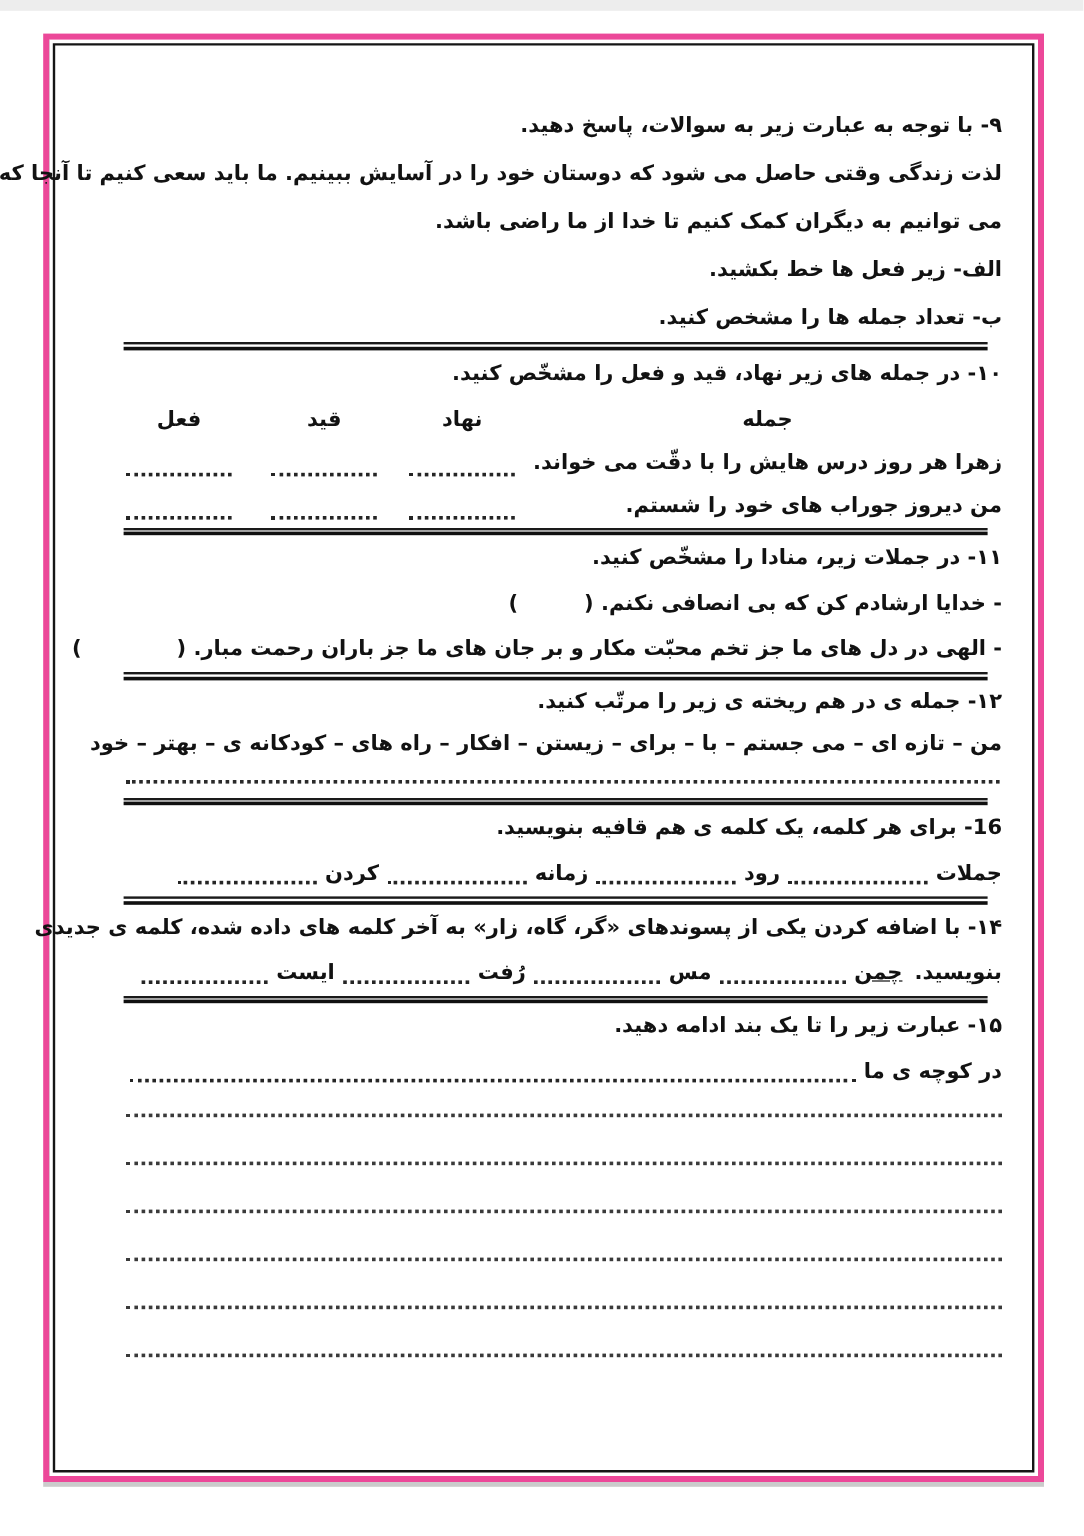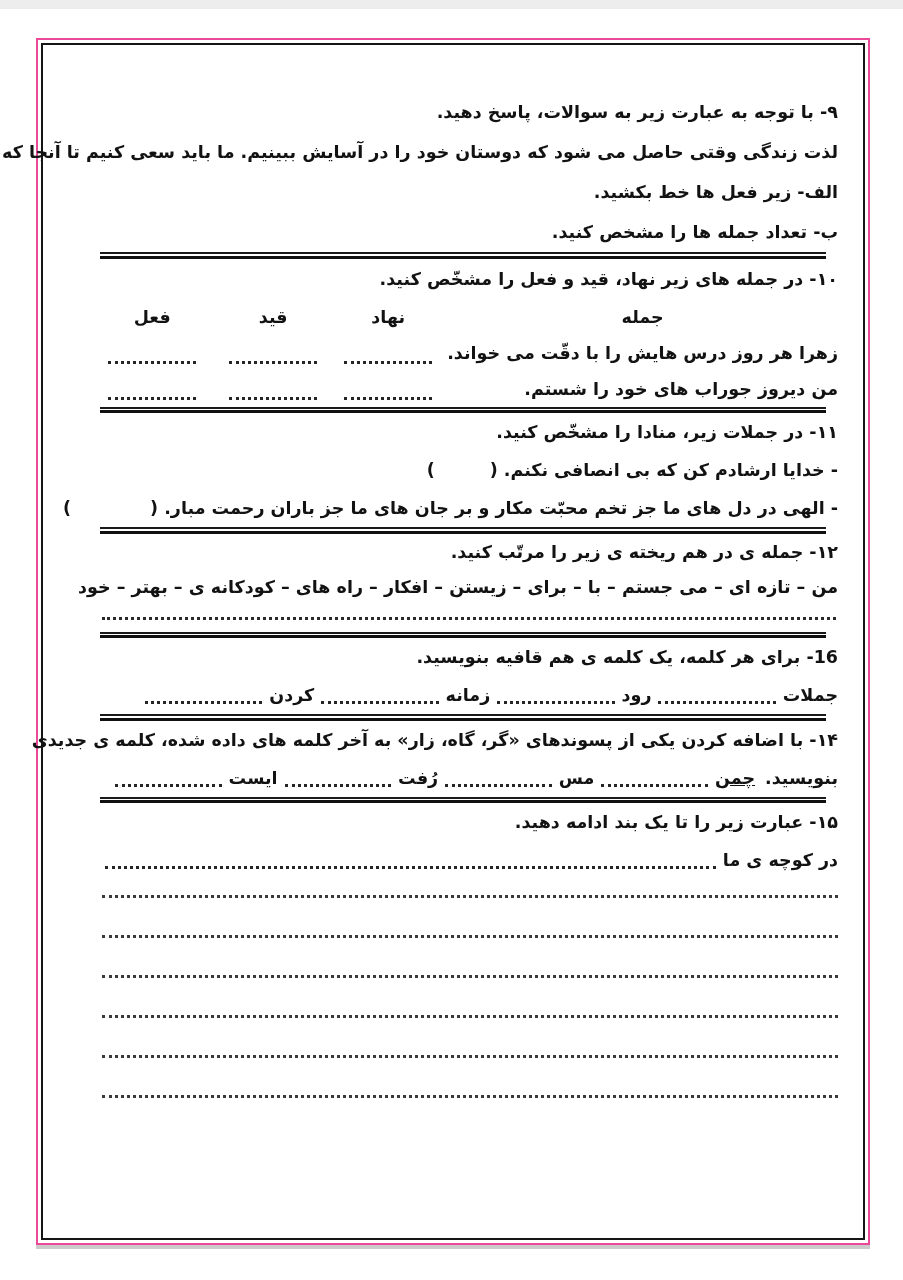--- a/index.html
+++ b/index.html
@@ -1,21 +1,21 @@
 <!DOCTYPE html>
 <html lang="fa" dir="rtl"><head>
 <meta charset="utf-8">
 <style>
   html,body{margin:0;padding:0;}
   body{width:903px;height:1280px;background:#ffffff;overflow:hidden;
        font-family:"DejaVu Sans",sans-serif;}
   .page{position:relative;width:903px;height:1280px;background:#fff;direction:rtl;}
   .top-strip{position:absolute;top:0;left:0;width:903px;height:9px;background:#ededed;}
-  .frame{position:absolute;top:38px;left:36px;width:834px;height:1207px;box-sizing:border-box;
-         border:2px solid #ec4899;
+  .frame{position:absolute;top:28px;left:36px;width:834px;height:1207px;box-sizing:border-box;
+         border:5px solid #ec4899;
          box-shadow: inset 0 0 0 3px #ffffff, inset 0 0 0 5px #151515, 0 4px 0 rgba(140,140,140,.45);}
   .content{position:absolute;top:0;right:0;bottom:0;left:0;box-sizing:border-box;
            padding:52px 30px 0 60px;color:#121212;font-weight:bold;font-size:17.5px;}
   .line{height:40px;line-height:40px;white-space:nowrap;text-align:right;}
   .line.tight{height:38px;line-height:38px;}
   .divider{height:1.5px;border:none;margin:0 12px 0 2px;
            border-top:2px solid #1a1a1a;border-bottom:3px solid #101010;}
   
   .q10-grid{display:grid;grid-template-columns:1fr 118px 112px 130px;direction:rtl;}
   .q10-grid .cell{height:36px;line-height:36px;text-align:center;white-space:nowrap;}
@@ -37,20 +37,21 @@
 <body>
 
 <div class="page">
   <div class="top-strip"></div>
   <div class="frame">
     <div class="content">
 
       <section>
         <div class="line">۹- با توجه به عبارت زیر به سوالات، پاسخ دهید.</div>
         <div class="line">لذت زندگی وقتی حاصل می شود که دوستان خود را در آسایش ببینیم. ما باید سعی کنیم تا آنجا که</div>
+        <div class="line">می توانیم به دیگران کمک کنیم تا خدا از ما راضی باشد.</div>
         <div class="line">الف- زیر فعل ها خط بکشید.</div>
         <div class="line">ب- تعداد جمله ها را مشخص کنید.</div>
       </section>
 
       <hr class="divider">
 
       <section>
         <div class="line">۱۰- در جمله های زیر نهاد، قید و فعل را مشخّص کنید.</div>
         <div class="q10-grid">
           <div class="cell">جمله</div>

